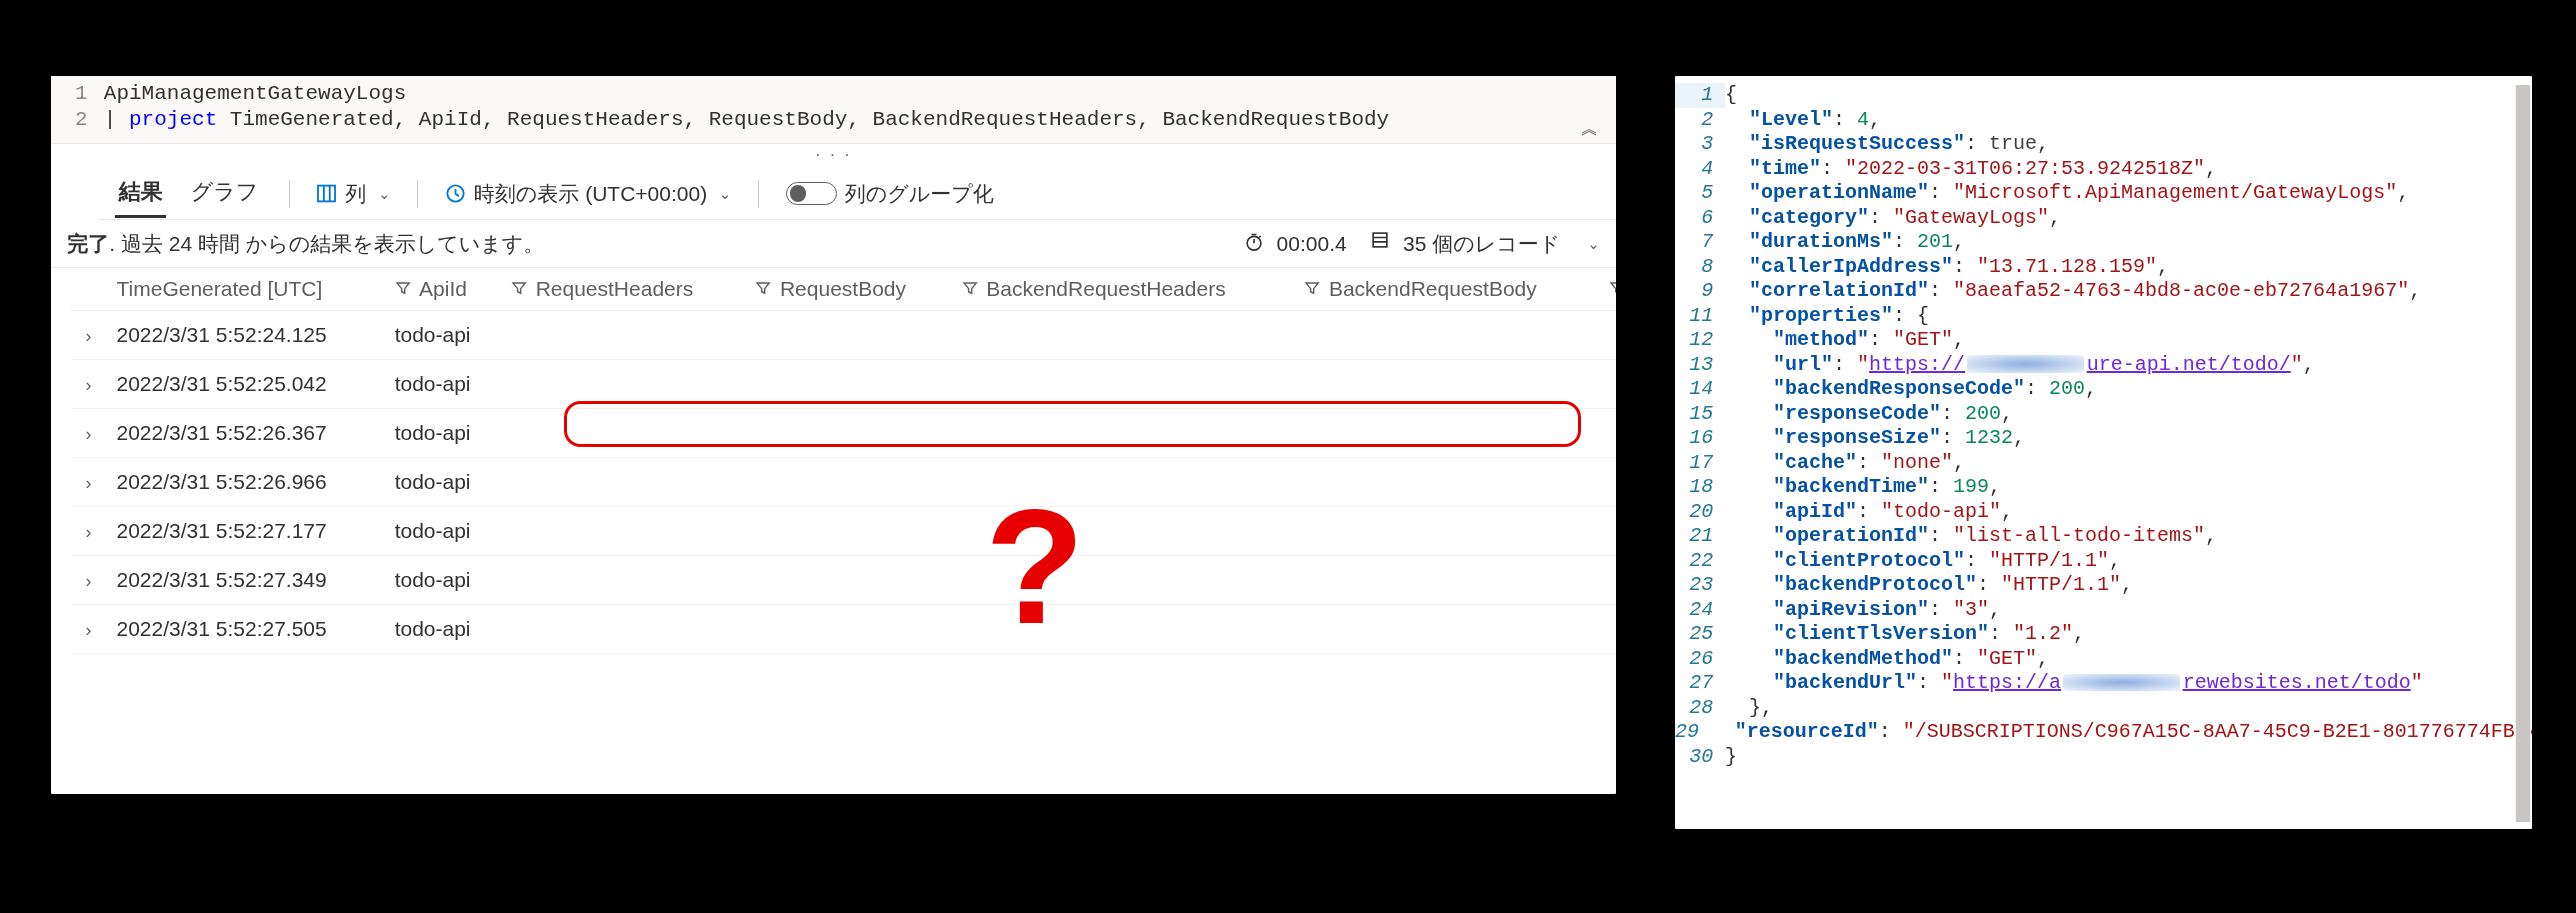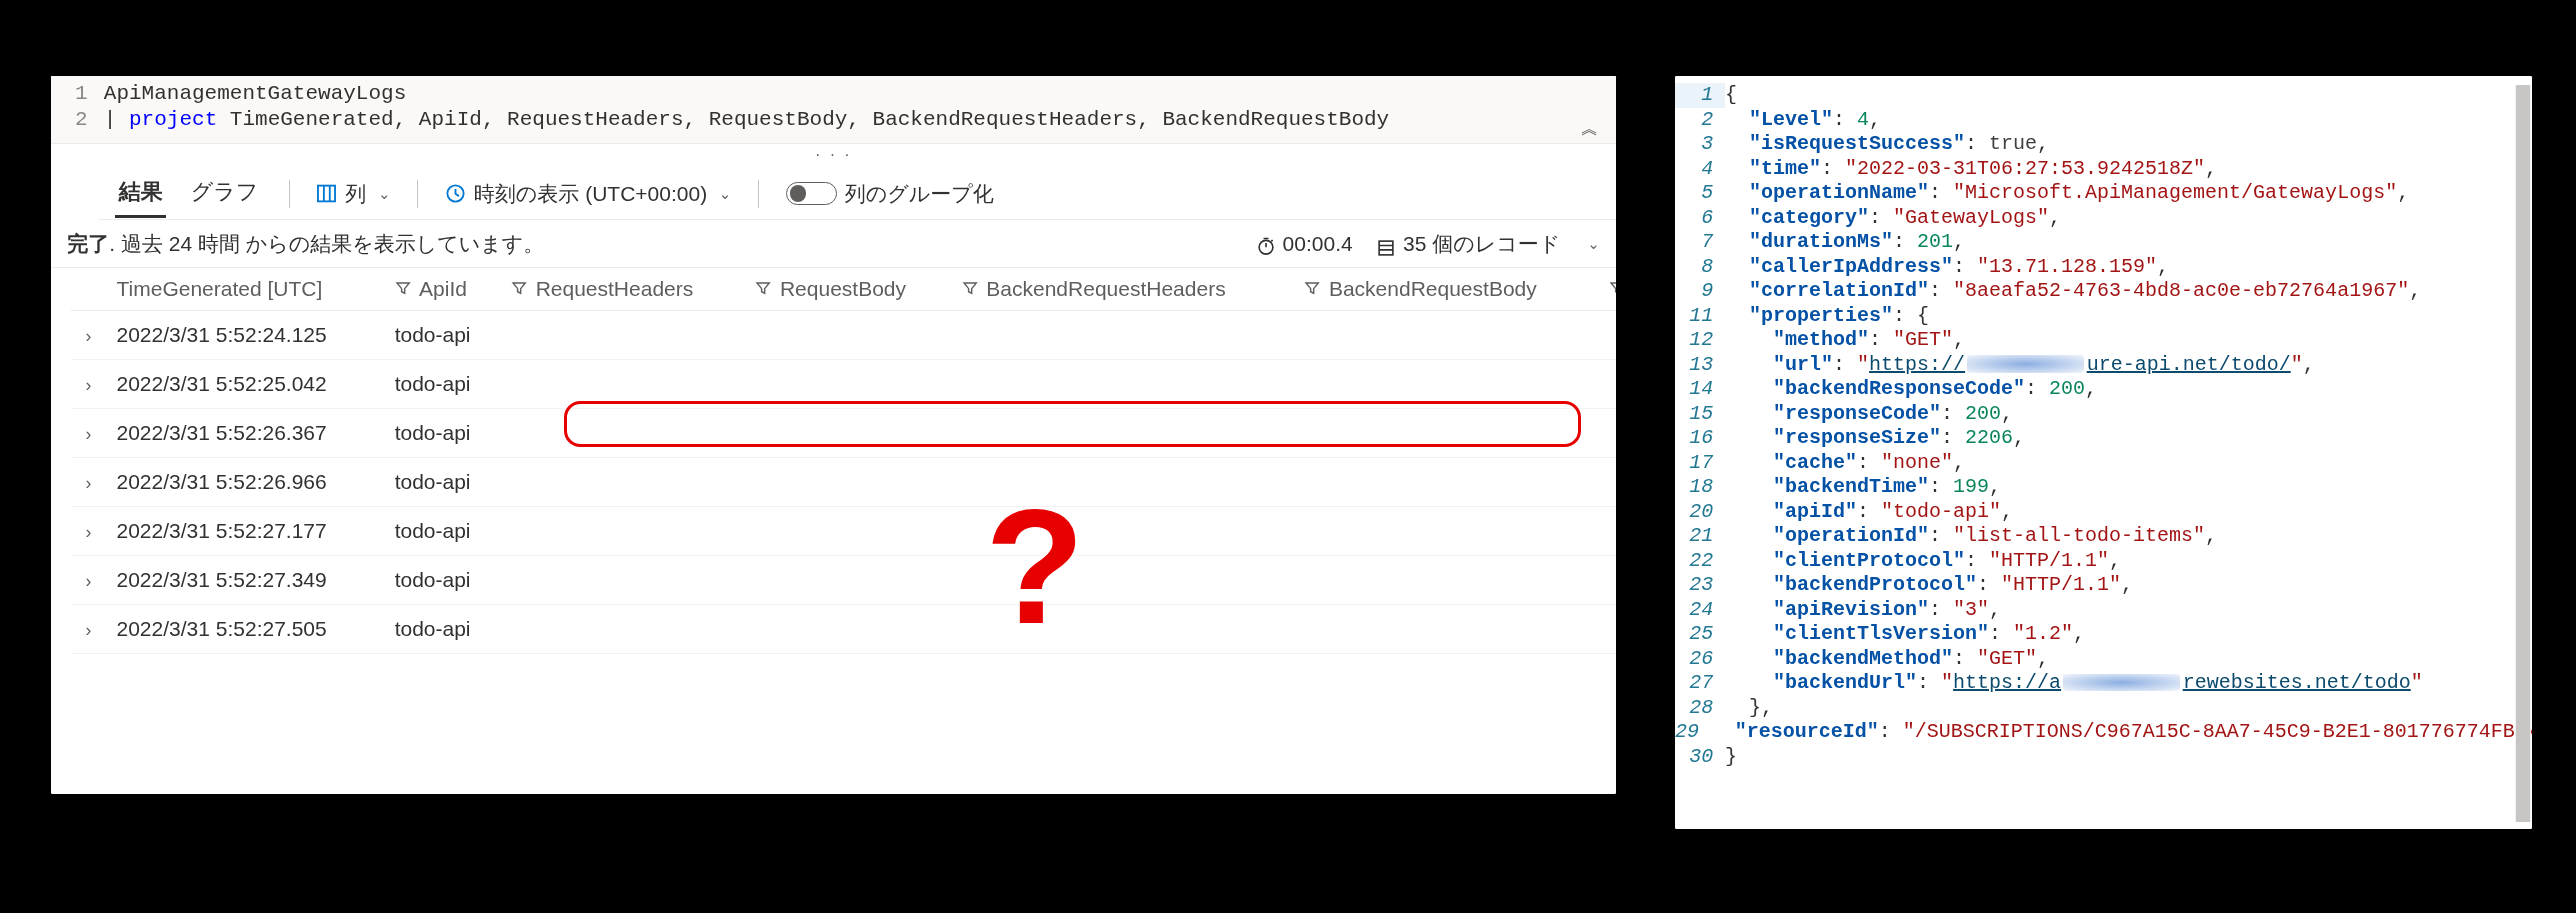--- a/index.html
+++ b/index.html
@@ -118,21 +118,21 @@
   .status-bar {
     display: flex;
     justify-content: space-between;
     align-items: center;
     padding: 9.3px 16.3px;
     font-size: 21px;
     border-bottom: 0.6px solid #edebe9;
   }
   .status-left strong { font-weight: 700; }
   .status-right { display: flex; align-items: center; gap: 23.4px; }
-  .status-right .grp { display: inline-flex; align-items: flex-end; gap: 7px; }
+  .status-right .grp { display: inline-flex; align-items: flex-start; gap: 13px; }
   table.results {
     width: 100%;
     border-collapse: collapse;
     font-size: 21px;
     margin-left: 20px;
   }
   table.results th {
     text-align: left;
     font-weight: 400;
     color: #605e5c;
@@ -198,21 +198,21 @@
     padding-right: 11.7px;
     font-style: italic;
     user-select: none;
   }
   .json-gutter.current { background:#eaf3f9; }
   .json-code { flex: 1; white-space: pre; }
   .jkey { color: #0451a5; font-weight: 700; }
   .jstr { color: #a31515; }
   .jnum { color: #098658; }
   .jbool { color: #404040; }
-  .jlink { color: #0c4a6e; text-decoration: underline; }
+  .jlink { color: #6d28d9; text-decoration: underline; }
   .redact {
     display: inline-block;
     width: 117px; height: 17.5px;
     background: radial-gradient(ellipse at center, rgba(120,160,220,.85), rgba(120,160,220,.1));
     vertical-align: middle;
     border-radius: 3.5px;
     margin: 0 2.3px;
   }
   .json-scrollbar {
     position: absolute;
@@ -479,21 +479,21 @@
         <div class="json-line">
           <div class="json-gutter">14</div>
           <div class="json-code">    <span class="jkey">"backendResponseCode"</span>: <span class="jnum">200</span>,</div>
         </div>
         <div class="json-line">
           <div class="json-gutter">15</div>
           <div class="json-code">    <span class="jkey">"responseCode"</span>: <span class="jnum">200</span>,</div>
         </div>
         <div class="json-line">
           <div class="json-gutter">16</div>
-          <div class="json-code">    <span class="jkey">"responseSize"</span>: <span class="jnum">2206</span>,</div>
+          <div class="json-code">    <span class="jkey">"responseSize"</span>: <span class="jnum">1232</span>,</div>
         </div>
         <div class="json-line">
           <div class="json-gutter">17</div>
           <div class="json-code">    <span class="jkey">"cache"</span>: <span class="jstr">"none"</span>,</div>
         </div>
         <div class="json-line">
           <div class="json-gutter">18</div>
           <div class="json-code">    <span class="jkey">"backendTime"</span>: <span class="jnum">199</span>,</div>
         </div>
         <div class="json-line">

